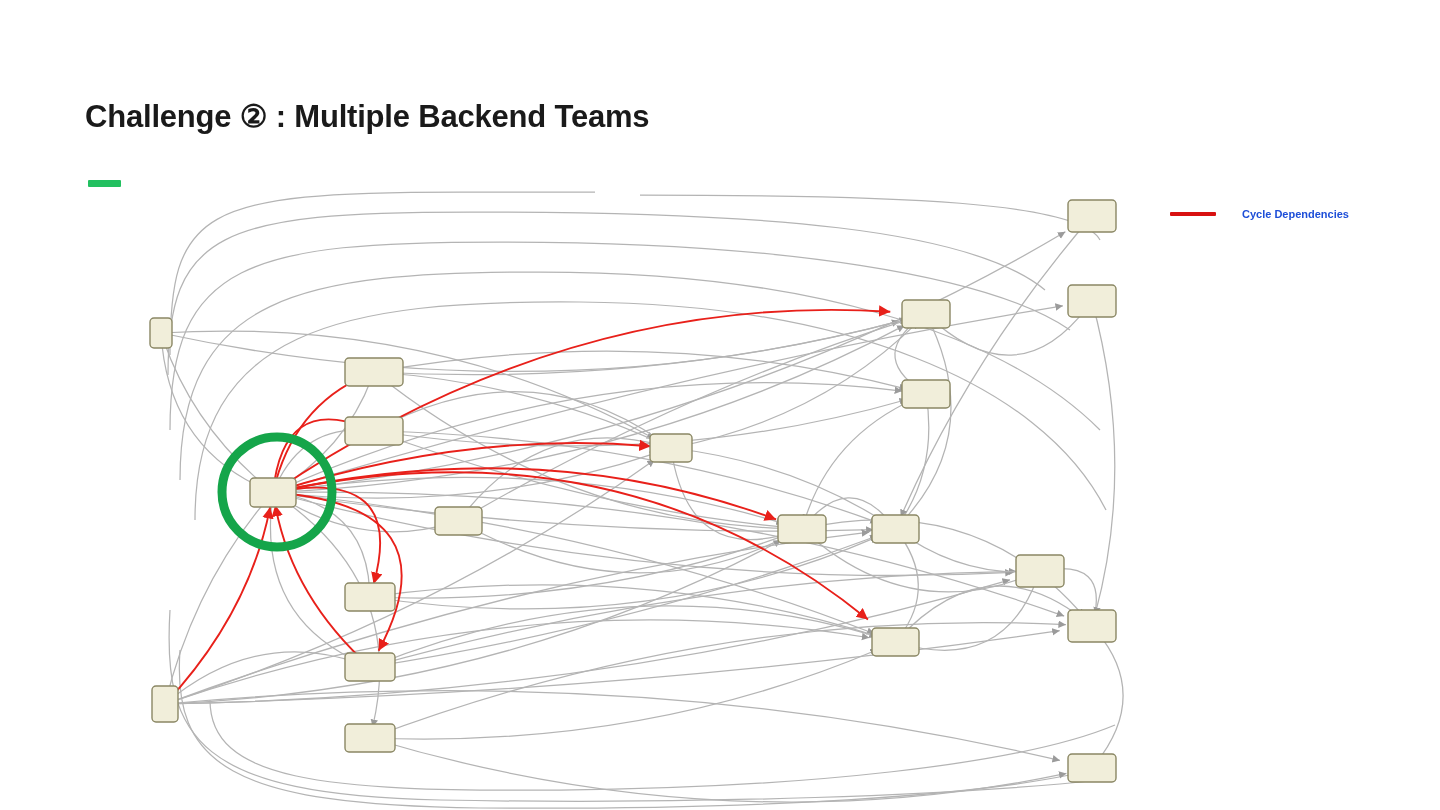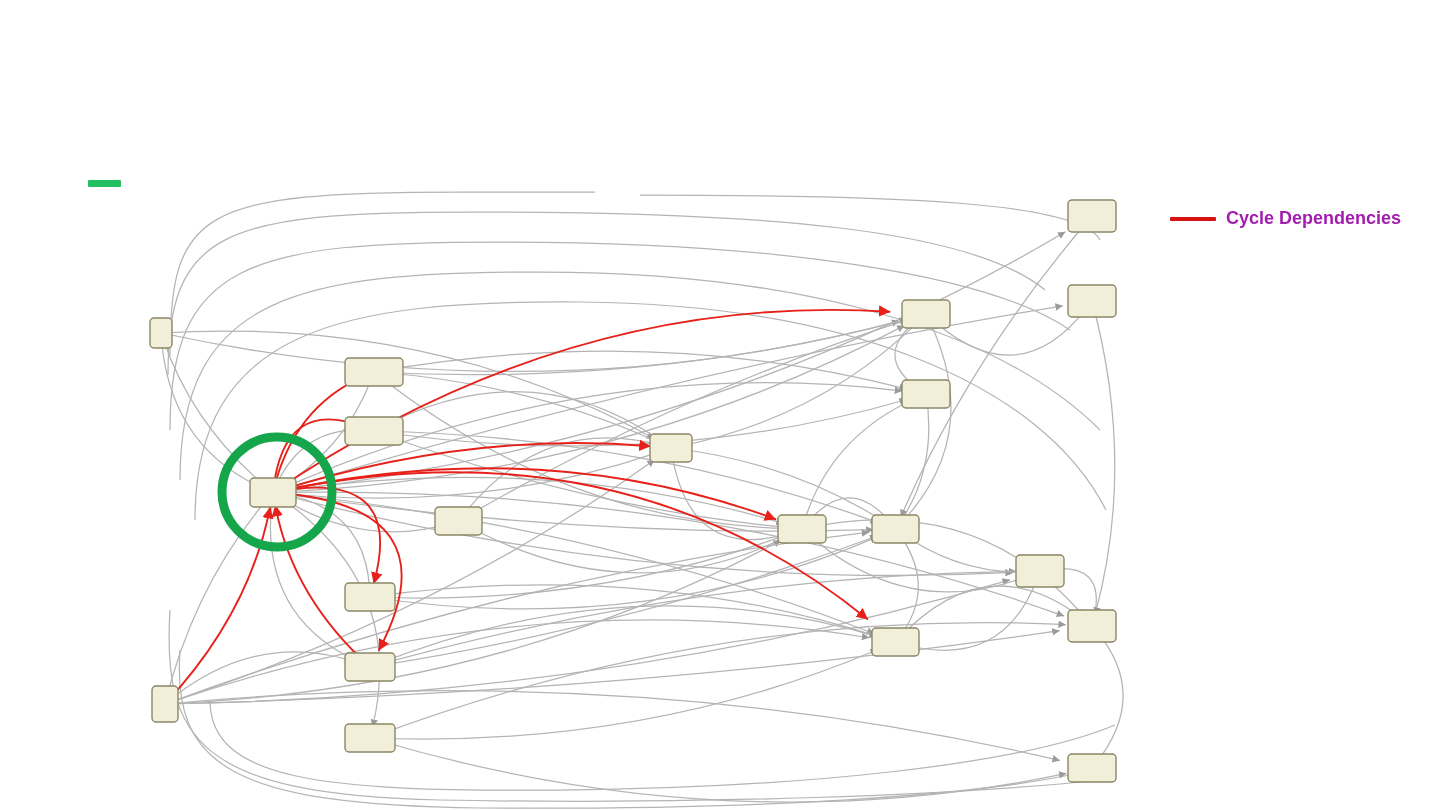--- a/index.html
+++ b/index.html
@@ -23,36 +23,37 @@
     width:33px;height:7px;border-radius:1px;
     background:#22c060;
   }
 
   
   #legend{
     position:absolute;left:1170px;top:208px;
     display:flex;align-items:center;gap:10px;
   }
   #legend-swatch{width:46px;height:4px;background:#d81111;border-radius:1px;}
-  #legend-label{font-size:18px;color:#a21caf;font-weight:600;white-space:nowrap;}
+  #legend-label{font-size:11px;color:#1d4ed8;font-weight:600;white-space:nowrap;margin-left:16px;}
 
   
   #graph{position:absolute;left:140px;top:180px;width:1000px;height:630px;overflow:hidden;}
   #graph svg{position:absolute;left:0;top:0;}
 
   .node-rect{fill:#f1eeda;stroke:#8a8764;stroke-width:1.4px;}
   .edge-gray{fill:none;stroke:#b4b4b4;stroke-width:1.25px;}
   .edge-red{fill:none;stroke:#e8201a;stroke-width:1.9px;}
   .highlight-ring{fill:none;stroke:#15a54a;stroke-width:9px;}
 </style>
 </head>
 <body>
 
 <div id="slide">
 
+  <div id="title">Challenge ② : Multiple Backend Teams</div>
   <div id="accent-bar"></div>
 
   <div id="legend">
     <div id="legend-swatch"></div>
     <div id="legend-label">Cycle Dependencies</div>
   </div>
 
   <div id="graph">
     <svg width="1000" height="630" viewBox="0 0 1000 630">
       <defs>

